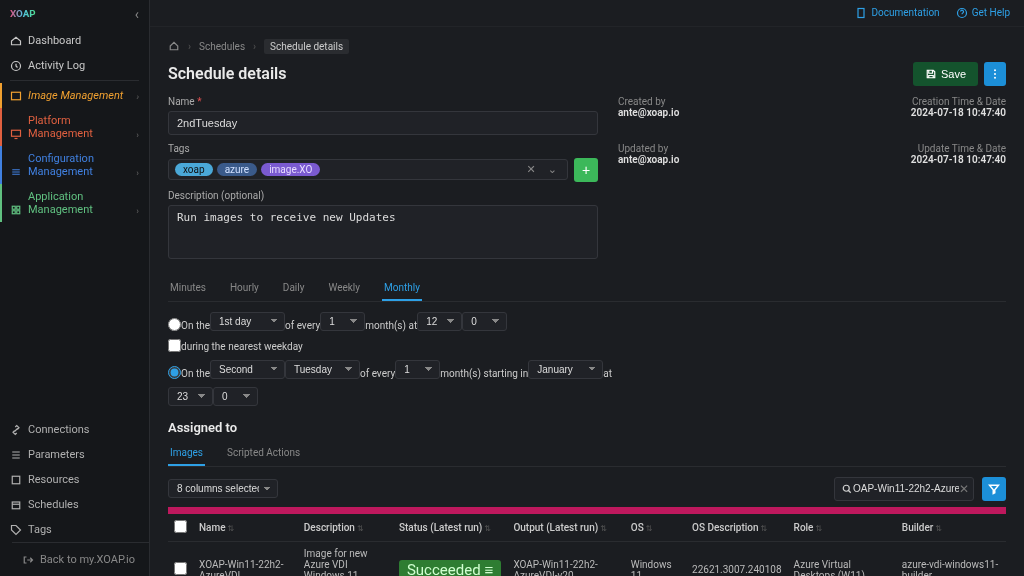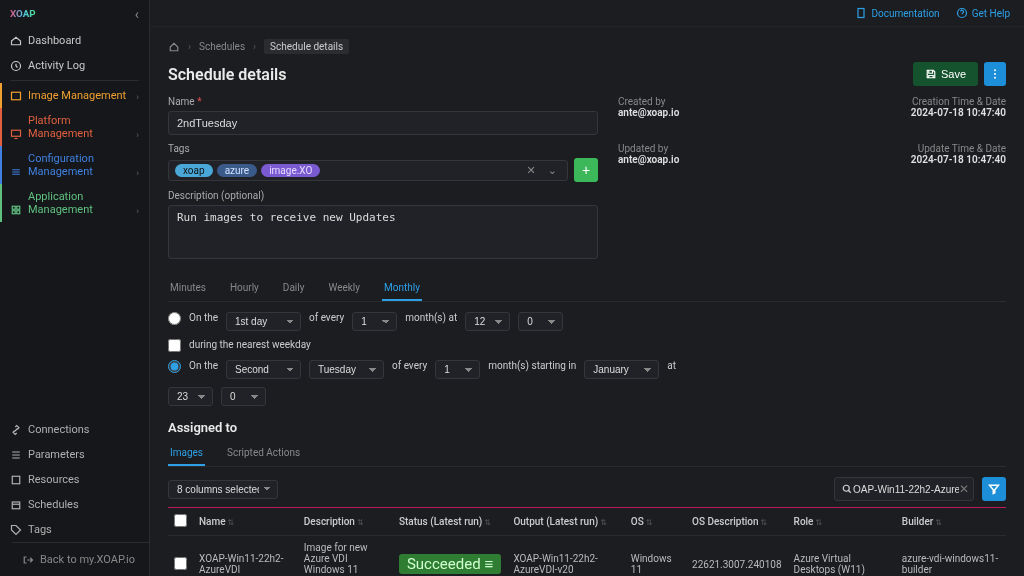--- a/index.html
+++ b/index.html
@@ -32,21 +32,21 @@
 .nav-item {
   display: flex;
   align-items: flex-end;
   gap: 6px;
   padding: 6px 10px;
   color: #c8c8c8;
   cursor: pointer;
   position: relative;
 }
 .nav-item .chev { margin-left: auto; color: #666; font-size: 9px; }
-.nav-img { color: #f0a030; }
+.nav-img { color: #f0a030; font-style: italic; }
 .nav-plat { color: #e06040; }
 .nav-conf { color: #4080e0; }
 .nav-app { color: #60c080; }
 .nav-item.bar::before {
   content:"";
   position:absolute; left:0; top:0; bottom:0; width:2px;
 }
 .nav-img.bar::before{background:#f0a030}
 .nav-plat.bar::before{background:#e06040}
 .nav-conf.bar::before{background:#4080e0}
@@ -145,21 +145,21 @@
   width:24px; height:24px; background:#3cb85a; color:#fff;
   border:none; border-radius:3px; cursor:pointer; font-size:14px;
 }
 
 .tabs {
   display:flex; gap:20px; border-bottom:1px solid #2a2c30; margin:14px 0 10px;
 }
 .tab { padding:6px 2px; color:#888; cursor:pointer; font-size:10px; }
 .tab.active { color:#2ea0e6; border-bottom:2px solid #2ea0e6; }
 
-.row { display:flex; align-items:flex-start; gap:8px; margin-bottom:8px; color:#ccc; font-size:10px; flex-wrap:wrap;}
+.row { display:flex; align-items:flex-end; margin-bottom:8px; color:#ccc; font-size:10px; flex-wrap:wrap;}
 .sel {
   background:#202227; border:1px solid #34363c; color:#ddd;
   padding:3px 18px 3px 8px; border-radius:3px; font-size:10px;
   appearance:none; position:relative;
   background-image: linear-gradient(45deg, transparent 50%, #888 50%), linear-gradient(135deg, #888 50%, transparent 50%);
   background-position: calc(100% - 10px) 50%, calc(100% - 6px) 50%;
   background-size: 4px 4px, 4px 4px;
   background-repeat: no-repeat;
 }
 .sel.sm { width:45px; }
@@ -178,21 +178,21 @@
 }
 .search input { background:transparent; border:none; outline:none; color:#ddd; font-size:10px; flex:1; width:0;}
 .search .clr { color:#777; cursor:pointer; font-size:12px; }
 .filter-btn {
   width:24px; height:24px; background:#1c8fd8; border:none; border-radius:3px;
   display:flex; align-items:center; justify-content:center; cursor:pointer;
 }
 .filter-btn svg{width:12px;height:12px;stroke:#fff;fill:none;stroke-width:2;}
 
 table { width:100%; border-collapse:collapse; font-size:10px; }
-th { text-align:left; padding:6px 6px; color:#ccc; font-weight:500; border-top:1px solid #be185d; border-bottom:1px solid #2a2c30;}
+th { text-align:left; padding:6px 6px; color:#ccc; font-weight:500; border-top:7px solid #be185d; border-bottom:1px solid #2a2c30;}
 th .sort { color:#555; font-size:8px; margin-left:2px; }
 td { padding:6px 6px; color:#bbb; border-bottom:1px solid #222428;}
 .badge {
   background:#2e7d32; color:#d0ffd0; padding:1px 8px; border-radius:3px;
   font-size:15px; display:inline-flex; align-items:flex-start; gap:4px;
 }
 </style>
 </head>
 <body>
 

